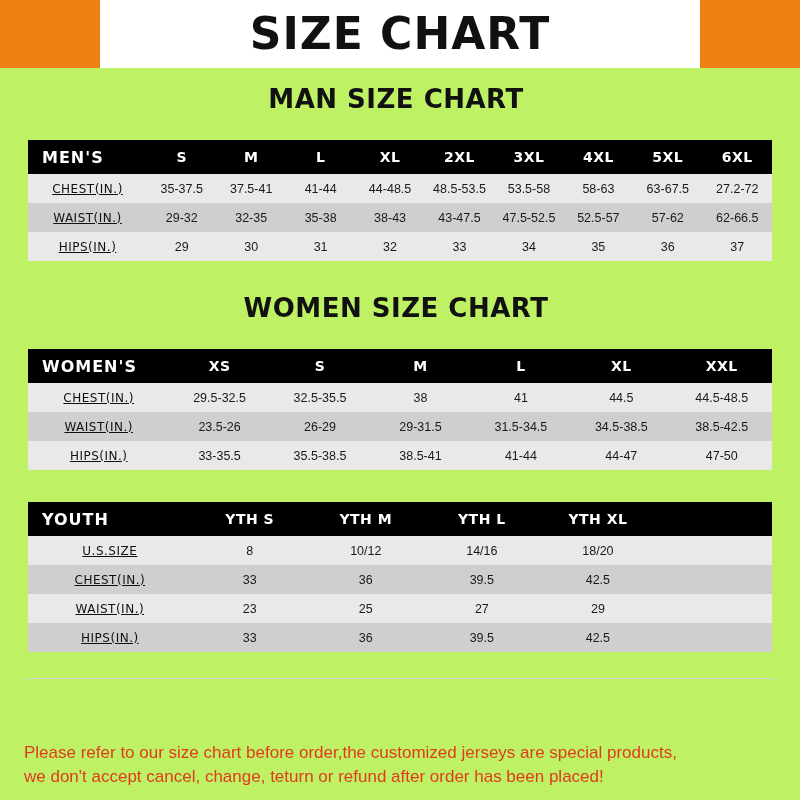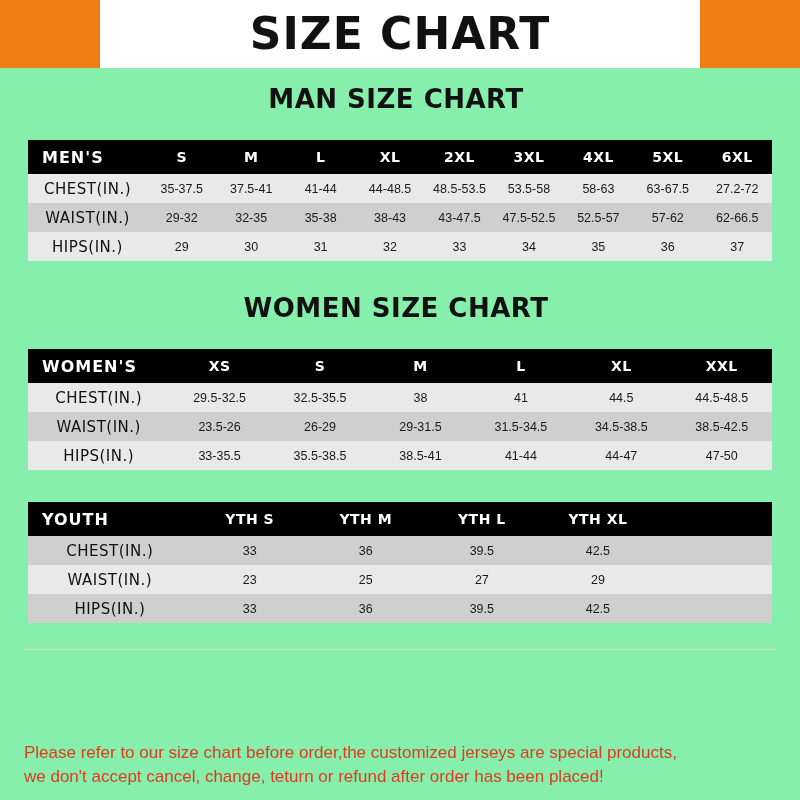--- a/index.html
+++ b/index.html
@@ -10,21 +10,21 @@
     width: 800px;
     height: 800px;
     background: #ffffff;
     font-family: "Liberation Sans", sans-serif;
     overflow: hidden;
   }
   .page {
     position: relative;
     width: 800px;
     height: 800px;
-    background: #86efac;
+    background: #bef264;
     box-sizing: border-box;
   }
 
   
   .banner {
     height: 68px;
     background: #f07f13;
     display: flex;
     align-items: center;
     justify-content: center;
@@ -93,23 +93,24 @@
     text-align: left;
     padding-left: 14px;
     font-size: 16px;
     letter-spacing: 1px;
   }
   
   table.size-table tbody tr.light { background: #e9e9e9; }
   table.size-table tbody tr.dark  { background: #cfcfcf; }
   table.size-table tbody td.rowhead {
     font-family: "DejaVu Sans", sans-serif;
-    font-size: 15px;
+    font-size: 12px;
     letter-spacing: 0.5px;
     color: #111;
+    text-decoration: underline;
   }
 
   
   table.men col.first   { width: 16%; }
   table.women col.first { width: 19%; }
   table.youth col.first { width: 22%; }
 
   
   .footer-note {
     position: absolute;
@@ -279,20 +280,28 @@
         <tr>
           <th class="corner">YOUTH</th>
           <th>YTH S</th>
           <th>YTH M</th>
           <th>YTH L</th>
           <th>YTH XL</th>
           <th></th>
         </tr>
       </thead>
       <tbody>
+        <tr class="light">
+          <td class="rowhead">U.S.SIZE</td>
+          <td>8</td>
+          <td>10/12</td>
+          <td>14/16</td>
+          <td>18/20</td>
+          <td></td>
+        </tr>
         <tr class="dark">
           <td class="rowhead">CHEST(IN.)</td>
           <td>33</td>
           <td>36</td>
           <td>39.5</td>
           <td>42.5</td>
           <td></td>
         </tr>
         <tr class="light">
           <td class="rowhead">WAIST(IN.)</td>

